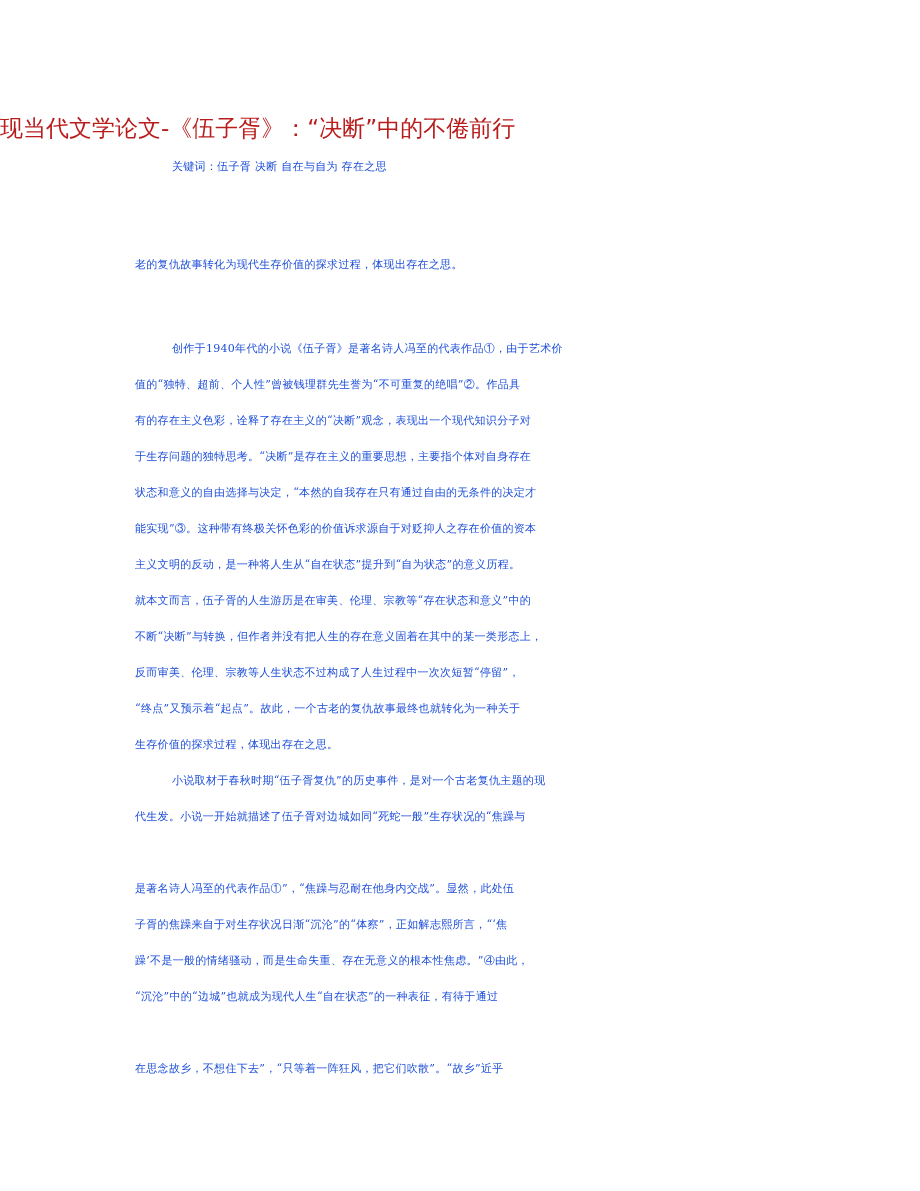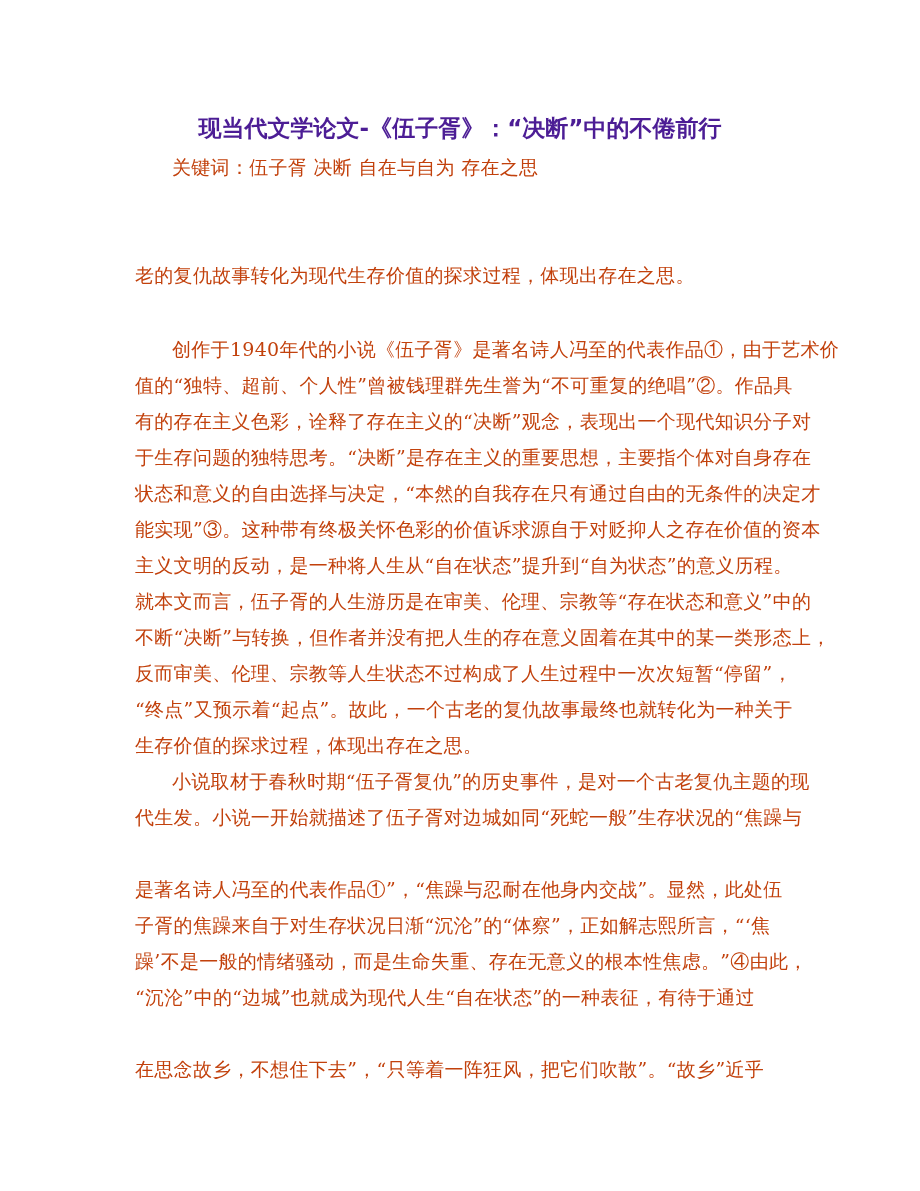--- a/index.html
+++ b/index.html
@@ -1,34 +1,34 @@
 <!DOCTYPE html>
 <html><head>
   <meta charset="utf-8">
   <style>
     html, body { margin: 0; padding: 0; background: #ffffff; }
     body { width: 920px; height: 1191px; position: relative; overflow: hidden;
            font-family: "DejaVu Serif", "Liberation Serif", serif; color: #111; }
     .page { position: absolute; left: 0; top: 0; width: 920px; height: 1191px; }
-    .title { position: absolute; left: 0; width: 920px; top: 111px; text-align: center;
-             font-family: "DejaVu Sans", "Liberation Sans", sans-serif; font-weight: bold;
-             font-size: 23px; line-height: 34px; color: #4c1d95; white-space: nowrap; }
-    .line { position: absolute; left: 135px; font-size: 19px; line-height: 36px;
-            white-space: nowrap; color: #c2410c; letter-spacing: 0.3px; }
+    .title { position: absolute; left: 0; width: 920px; top: 111px; 
+             font-family: "DejaVu Sans", "Liberation Sans", sans-serif; font-weight: normal;
+             font-size: 23px; line-height: 34px; color: #b91c1c; white-space: nowrap; }
+    .line { position: absolute; left: 135px; font-size: 11px; line-height: 36px;
+            white-space: nowrap; color: #1d4ed8; letter-spacing: 0.3px; }
     .indent { left: 172px; }
   </style>
 </head>
 <body>
 
 <div class="page">
   <div class="title">现当代文学论文-《伍子胥》：“决断”中的不倦前行</div>
 
   <div class="line indent" style="top:149px">关键词：伍子胥  决断  自在与自为  存在之思</div>
 
-  <div class="line" style="top:257px">老的复仇故事转化为现代生存价值的探求过程，体现出存在之思。</div>
+  <div class="line" style="top:247px">老的复仇故事转化为现代生存价值的探求过程，体现出存在之思。</div>
 
   <div class="line indent" style="top:331px">创作于1940年代的小说《伍子胥》是著名诗人冯至的代表作品①，由于艺术价</div>
   <div class="line" style="top:367px">值的“独特、超前、个人性”曾被钱理群先生誉为“不可重复的绝唱”②。作品具</div>
   <div class="line" style="top:403px">有的存在主义色彩，诠释了存在主义的“决断”观念，表现出一个现代知识分子对</div>
   <div class="line" style="top:439px">于生存问题的独特思考。“决断”是存在主义的重要思想，主要指个体对自身存在</div>
   <div class="line" style="top:475px">状态和意义的自由选择与决定，“本然的自我存在只有通过自由的无条件的决定才</div>
   <div class="line" style="top:511px">能实现”③。这种带有终极关怀色彩的价值诉求源自于对贬抑人之存在价值的资本</div>
   <div class="line" style="top:547px">主义文明的反动，是一种将人生从“自在状态”提升到“自为状态”的意义历程。</div>
   <div class="line" style="top:583px">就本文而言，伍子胥的人生游历是在审美、伦理、宗教等“存在状态和意义”中的</div>
   <div class="line" style="top:619px">不断“决断”与转换，但作者并没有把人生的存在意义固着在其中的某一类形态上，</div>

